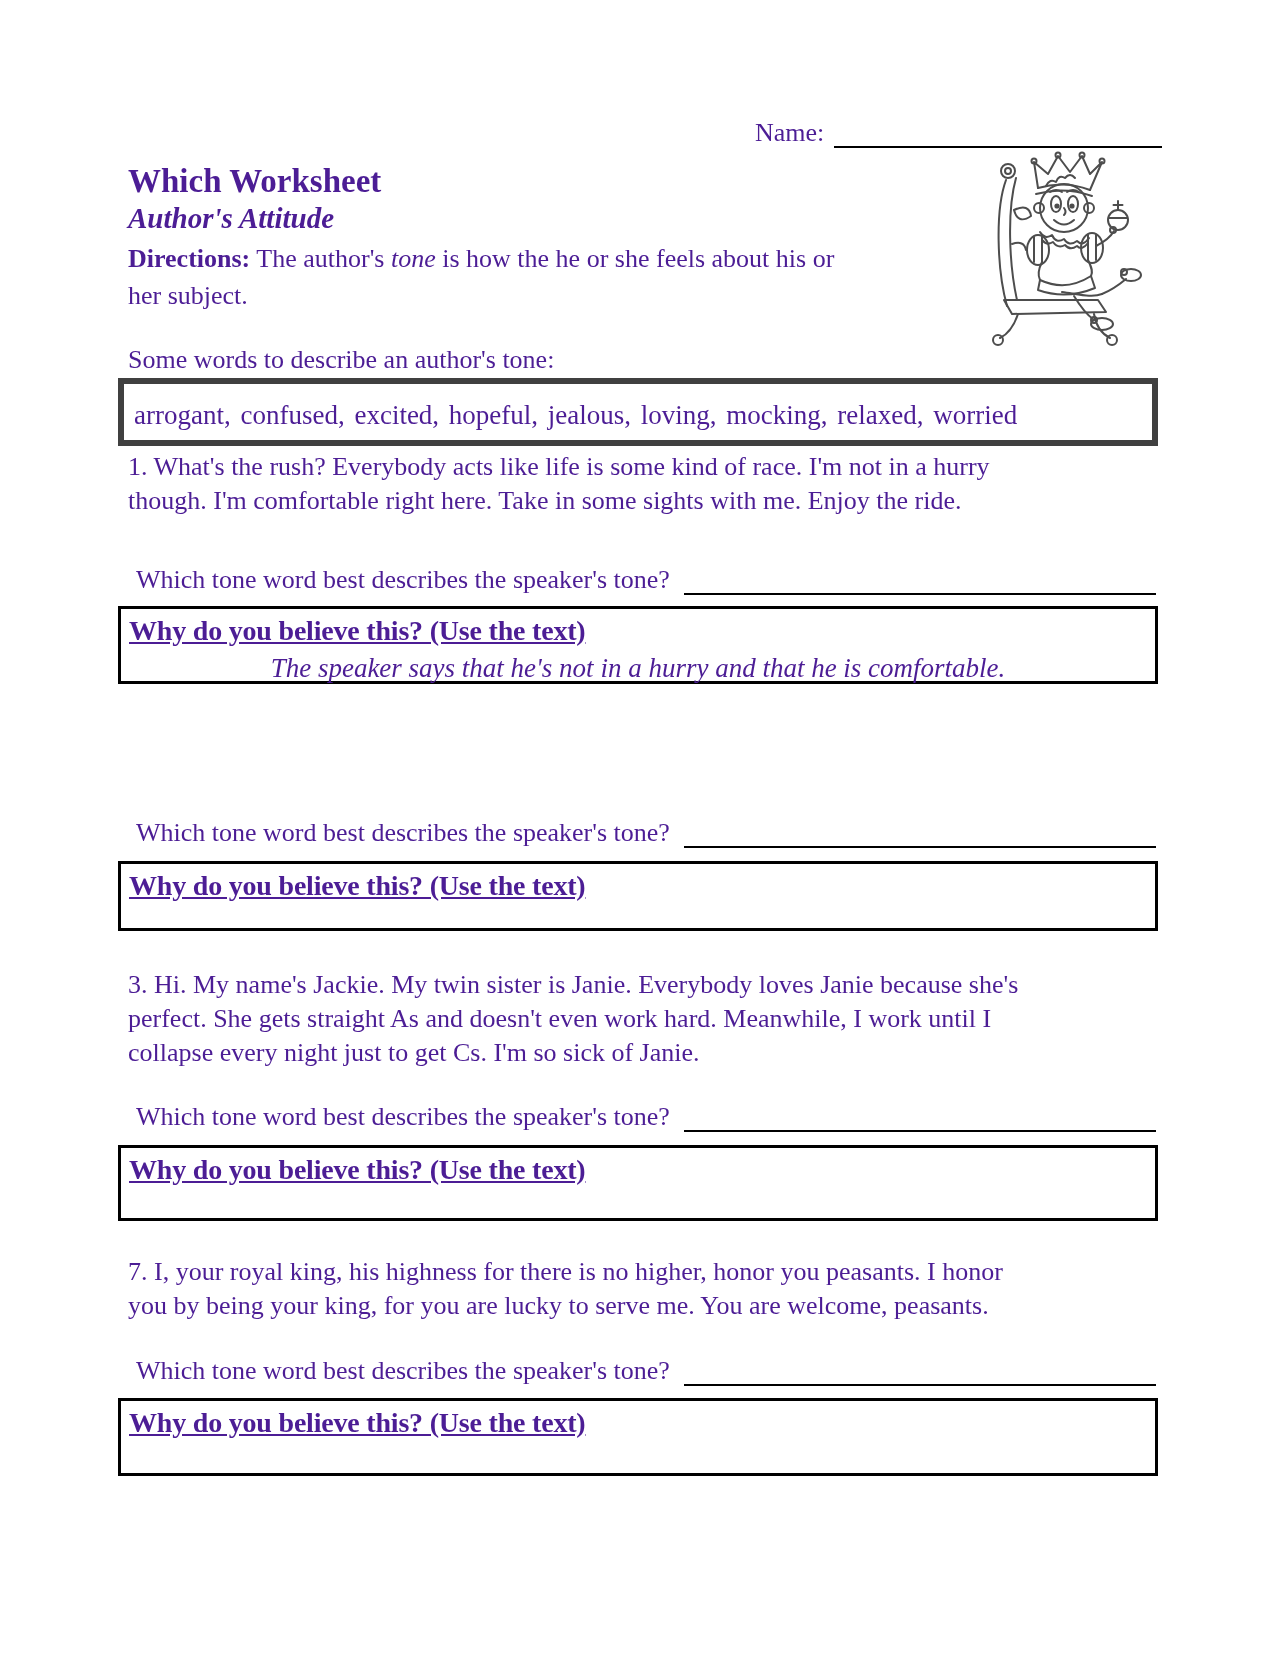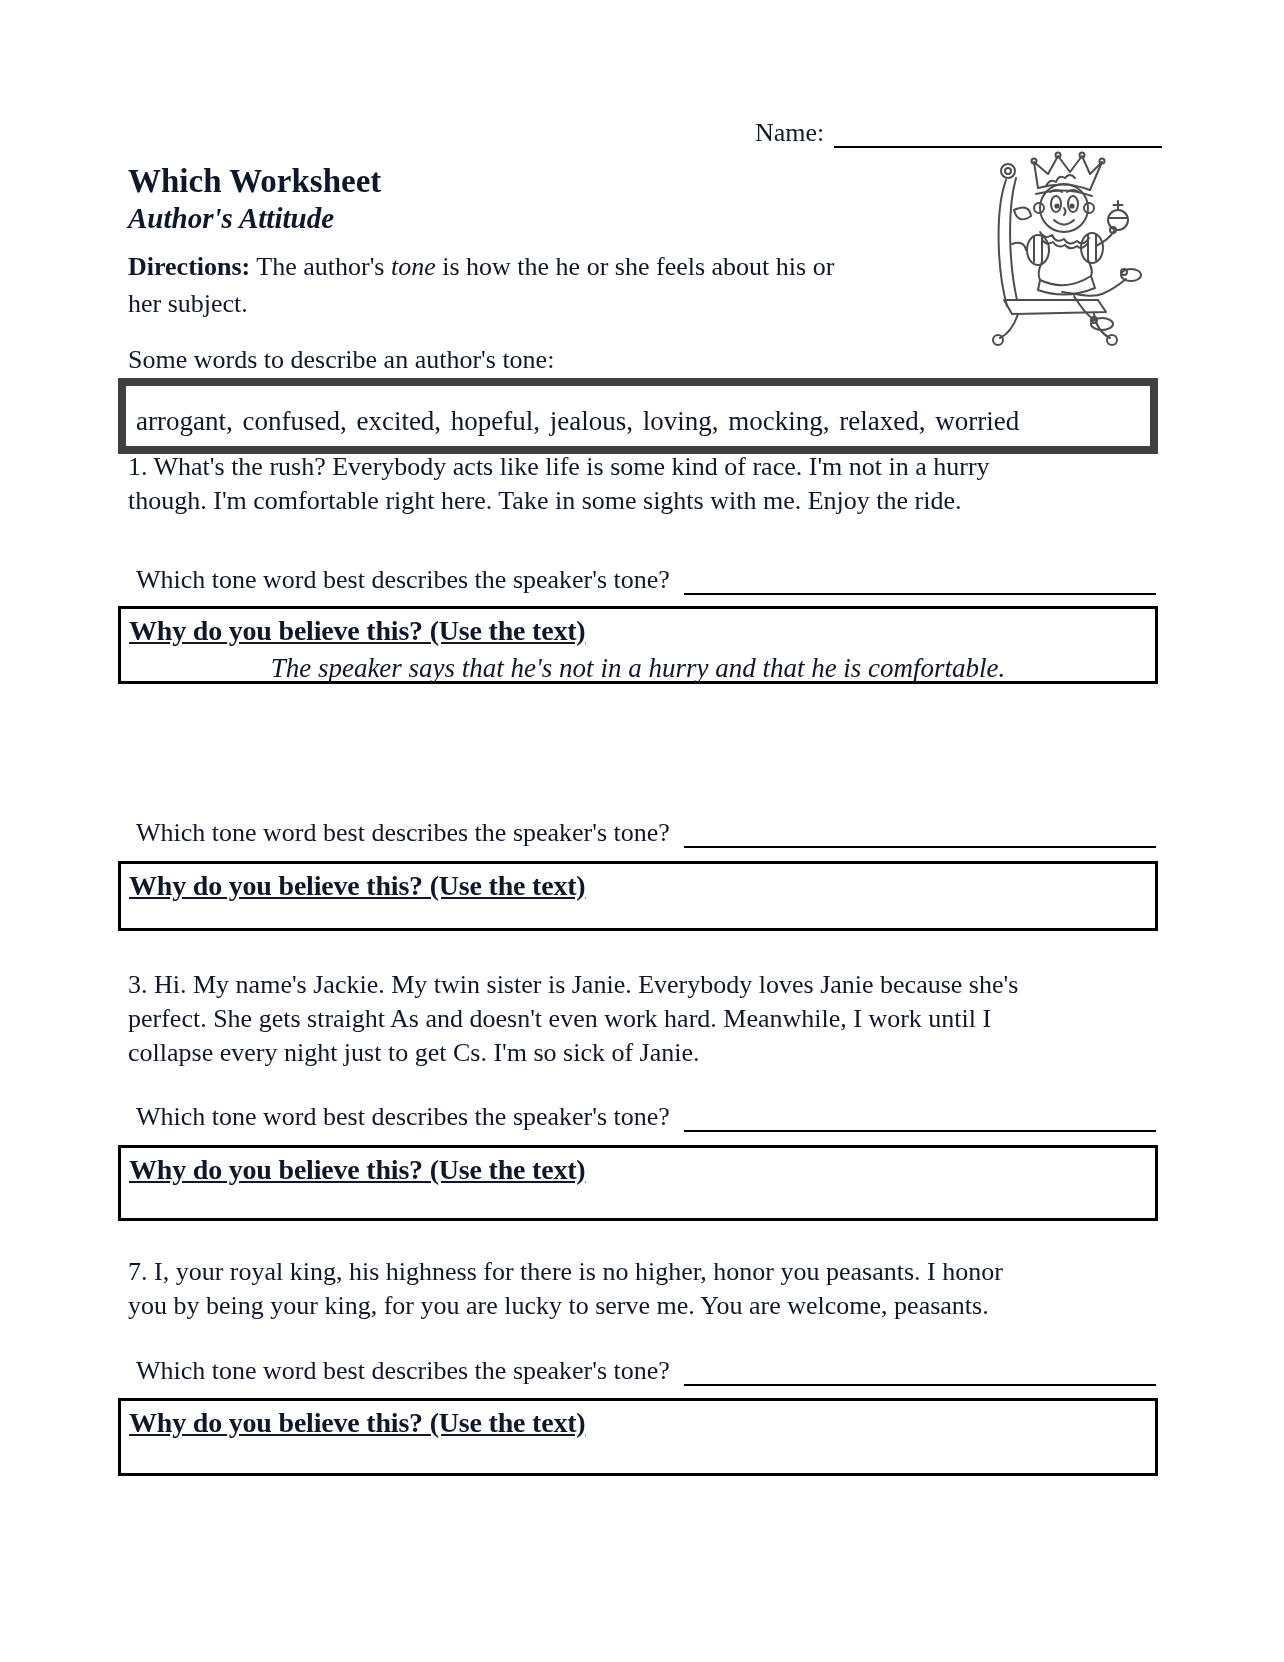--- a/index.html
+++ b/index.html
@@ -1,38 +1,38 @@
 <!DOCTYPE html>
 <html><head>
 <meta charset="utf-8">
 <style>
   html,body{margin:0;padding:0;background:#ffffff;}
   .page{
     position:relative;
     width:1284px;height:1662px;
-    background:#ffffff;color:#0f172a;
+    background:#ffffff;color:#4c1d95;
     font-family:"Liberation Serif", serif;
     overflow:hidden;
   }
   
   .name-row{position:absolute;top:118px;left:755px;display:flex;align-items:flex-end;font-size:26px;line-height:30px;}
   .name-blank{width:328px;height:28px;border-bottom:2px solid #000;margin-left:10px;}
   
   .heading{position:absolute;left:128px;top:162px;}
   .heading h1{margin:0;font-size:33px;line-height:38px;font-weight:bold;}
   .heading h2{margin:2px 0 0 0;font-size:29px;line-height:32px;font-weight:bold;font-style:italic;}
   
-  .directions{position:absolute;left:128px;top:248px;width:900px;margin:0;
+  .directions{position:absolute;left:128px;top:240px;width:900px;margin:0;
     font-size:26px;line-height:37px;white-space:pre-line;}
   .directions strong{font-weight:bold;}
   .directions em{font-style:italic;}
   
   .wordbank-intro{position:absolute;left:128px;top:344px;font-size:26px;line-height:32px;}
-  .wordbank-box{position:absolute;left:118px;top:378px;width:1040px;height:76px;
-    border:8px solid #404040;box-sizing:border-box;text-decoration:underline;}
+  .wordbank-box{position:absolute;left:118px;top:378px;width:1040px;height:68px;
+    border:6px solid #404040;box-sizing:border-box;text-decoration:underline;}
   .wordbank-words{position:absolute;left:10px;bottom:9px;font-size:27px;word-spacing:3px;white-space:nowrap;}
   
   .king{position:absolute;left:976px;top:148px;width:176px;height:204px;margin:0;}
   .king svg{width:100%;height:100%;}
   
   .passage{position:absolute;left:128px;width:1062px;margin:0;
     font-size:26px;line-height:34px;white-space:pre-line;}
   .prompt{position:absolute;left:136px;width:1020px;display:flex;align-items:flex-end;
     font-size:26px;line-height:30px;}
   .prompt-text{white-space:nowrap;}

